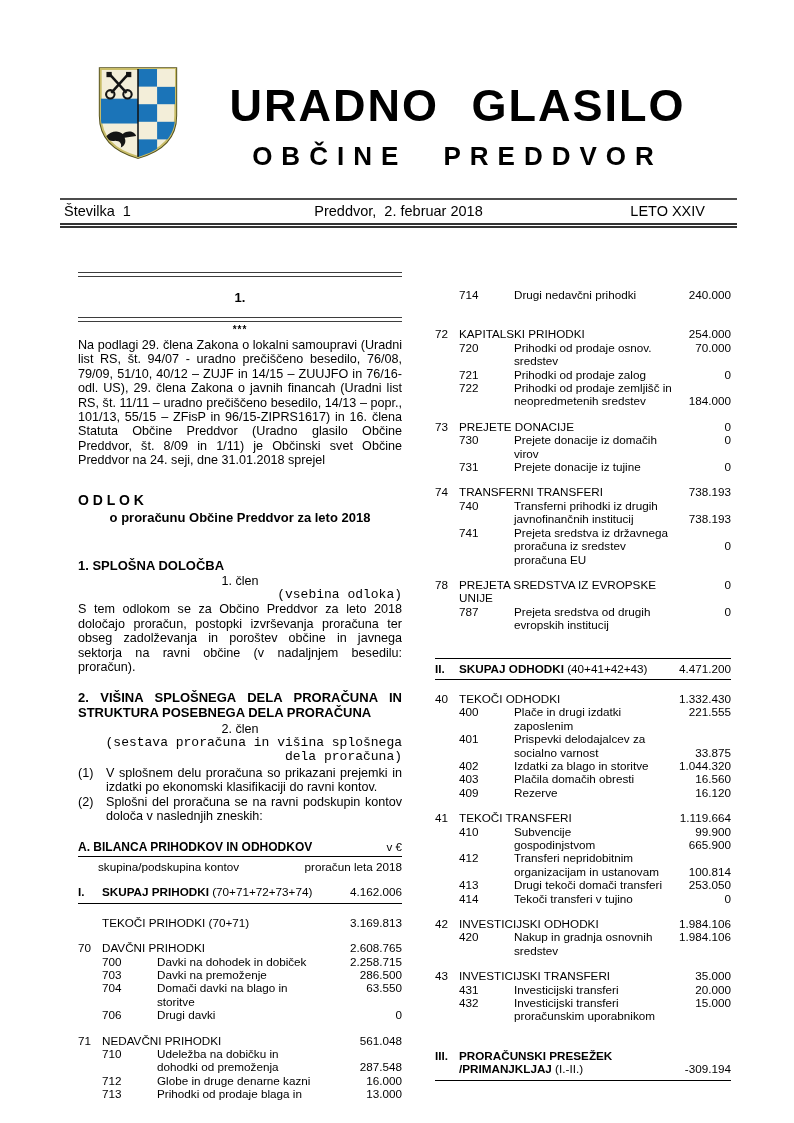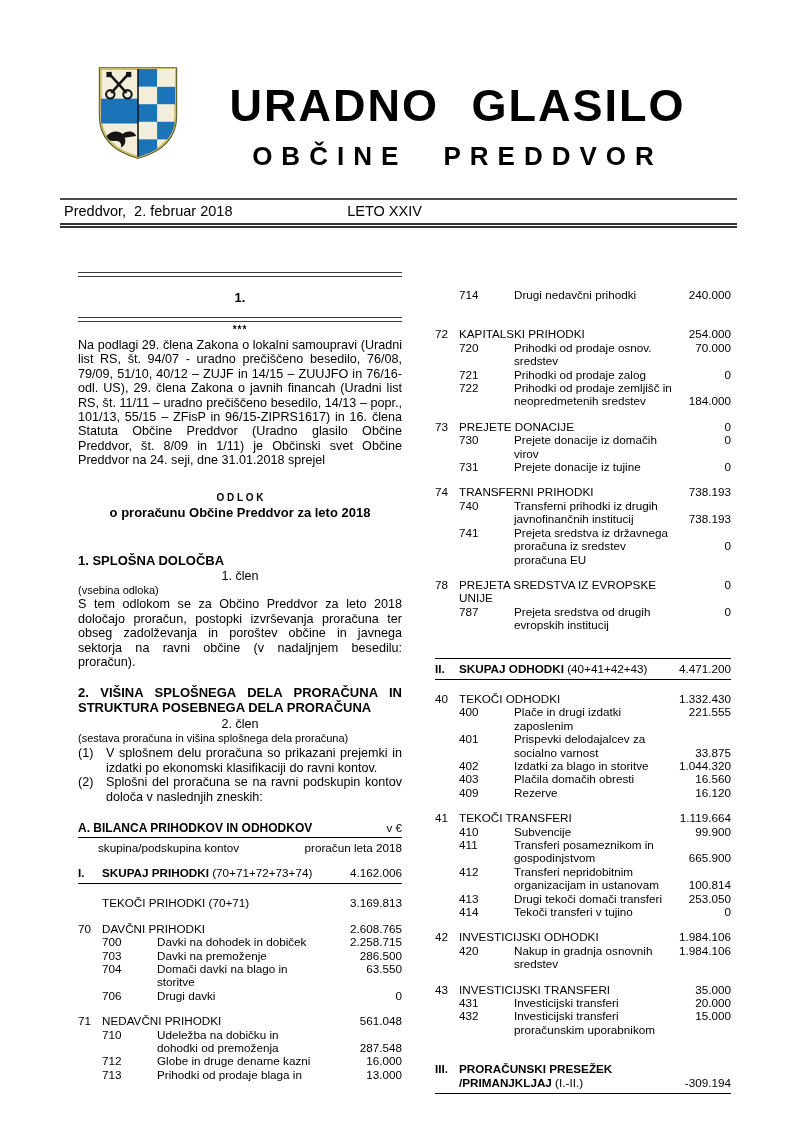--- a/index.html
+++ b/index.html
@@ -34,26 +34,26 @@
   
   .cols{display:flex;padding:0 0 0 78px;gap:33px;}
   .colL{flex:0 0 324px;width:324px;}
   .colR{flex:0 0 296px;width:296px;margin-top:48px;}
   
   .drule{height:3px;border-top:1.6px solid #3d3d3d;border-bottom:1.6px solid #3d3d3d;}
   .r1{margin-top:44px;}
   .art-num{font-size:13px;font-weight:bold;text-align:center;margin:13px 0 12px 0;}
   .stars{font-size:10px;font-weight:bold;text-align:center;letter-spacing:1px;margin-top:2px;}
   .para{font-size:12.6px;line-height:14.4px;text-align:justify;margin-top:3px;}
-  .decree-title{font-size:10px;font-weight:bold;text-align:center;margin-top:24px;}
+  .decree-title{font-size:14px;font-weight:bold;text-align:left;margin-top:24px;}
   .decree-sub{font-size:13px;font-weight:bold;text-align:center;margin-top:2px;}
   .sec-head{font-size:13px;font-weight:bold;margin-top:33px;}
   .sec-head2{font-size:13px;font-weight:bold;text-align:justify;margin-top:15px;line-height:15.5px;}
   .clen{font-size:12.6px;text-align:center;margin-top:1px;line-height:14.4px;}
-  .caption{font-size:11px;text-align:left;line-height:14.4px;}
+  .caption{font-size:13px;text-align:right;line-height:14.4px;font-family:Liberation Mono, monospace;}
   .list{margin-top:1px;}
   .item{display:flex;font-size:12.6px;line-height:14.4px;}
   .item .marker{flex:0 0 28px;}
   .item .itext{flex:1 1 auto;text-align:justify;}
   
   .tbl{margin-top:17px;}
   .tbl-head{
     display:flex;justify-content:space-between;align-items:baseline;
     font-size:12px;font-weight:bold;border-bottom:1.4px solid #000;padding-bottom:2px;
   }
@@ -114,20 +114,21 @@
 
           <path d="M11,76 C17,69 25,69 29,73 C35,68 42,71 43,75 L31,77 C33,81 31,86 27,87 C28.5,83 26,80 21,80 C17,81 13,79 11,76 Z" fill="#141414"></path>
         </g>
       </svg>
       <div class="mast-titles">
         <div class="title1">URADNO GLASILO</div>
         <div class="title2">OBČINE PREDDVOR</div>
       </div>
     </div>
     <div class="mast-bar">
+      <span class="mast-issue">Številka  1</span>
       <span class="mast-date">Preddvor,  2. februar 2018</span>
       <span class="mast-year">LETO XXIV</span>
     </div>
   </header>
 
   <div class="cols">
 
     <div class="colL">
       <div class="drule r1"></div>
       <div class="art-num">1.</div>
@@ -357,21 +358,21 @@
                 <span class="c2">731</span>
                 <span class="lab">Prejete donacije iz tujine</span>
                 <span class="val">0</span>
               </div>
             </div>
           </div>
           <div class="tsec">
             <div class="trow">
               <div class="tline">
                 <span class="c1">74</span>
-                <span class="lab">TRANSFERNI PRIHODKI</span>
+                <span class="lab">TRANSFERNI TRANSFERI</span>
                 <span class="val">738.193</span>
               </div>
             </div>
             <div class="trow">
               <div class="tline">
                 <span class="c1"></span>
                 <span class="c2">740</span>
                 <span class="lab">Transferni prihodki iz drugih</span>
               </div>
               <div class="tline">
@@ -504,25 +505,20 @@
             </div>
             <div class="trow">
               <div class="tline">
                 <span class="c1"></span>
                 <span class="c2">410</span>
                 <span class="lab">Subvencije</span>
                 <span class="val">99.900</span>
               </div>
             </div>
             <div class="trow">
-              <div class="tline">
-                <span class="c1"></span>
-                <span class="c2">411</span>
-                <span class="lab">Transferi posameznikom in</span>
-              </div>
               <div class="tline">
                 <span class="c1"></span>
                 <span class="c2"></span>
                 <span class="lab">gospodinjstvom</span>
                 <span class="val">665.900</span>
               </div>
             </div>
             <div class="trow">
               <div class="tline">
                 <span class="c1"></span>

